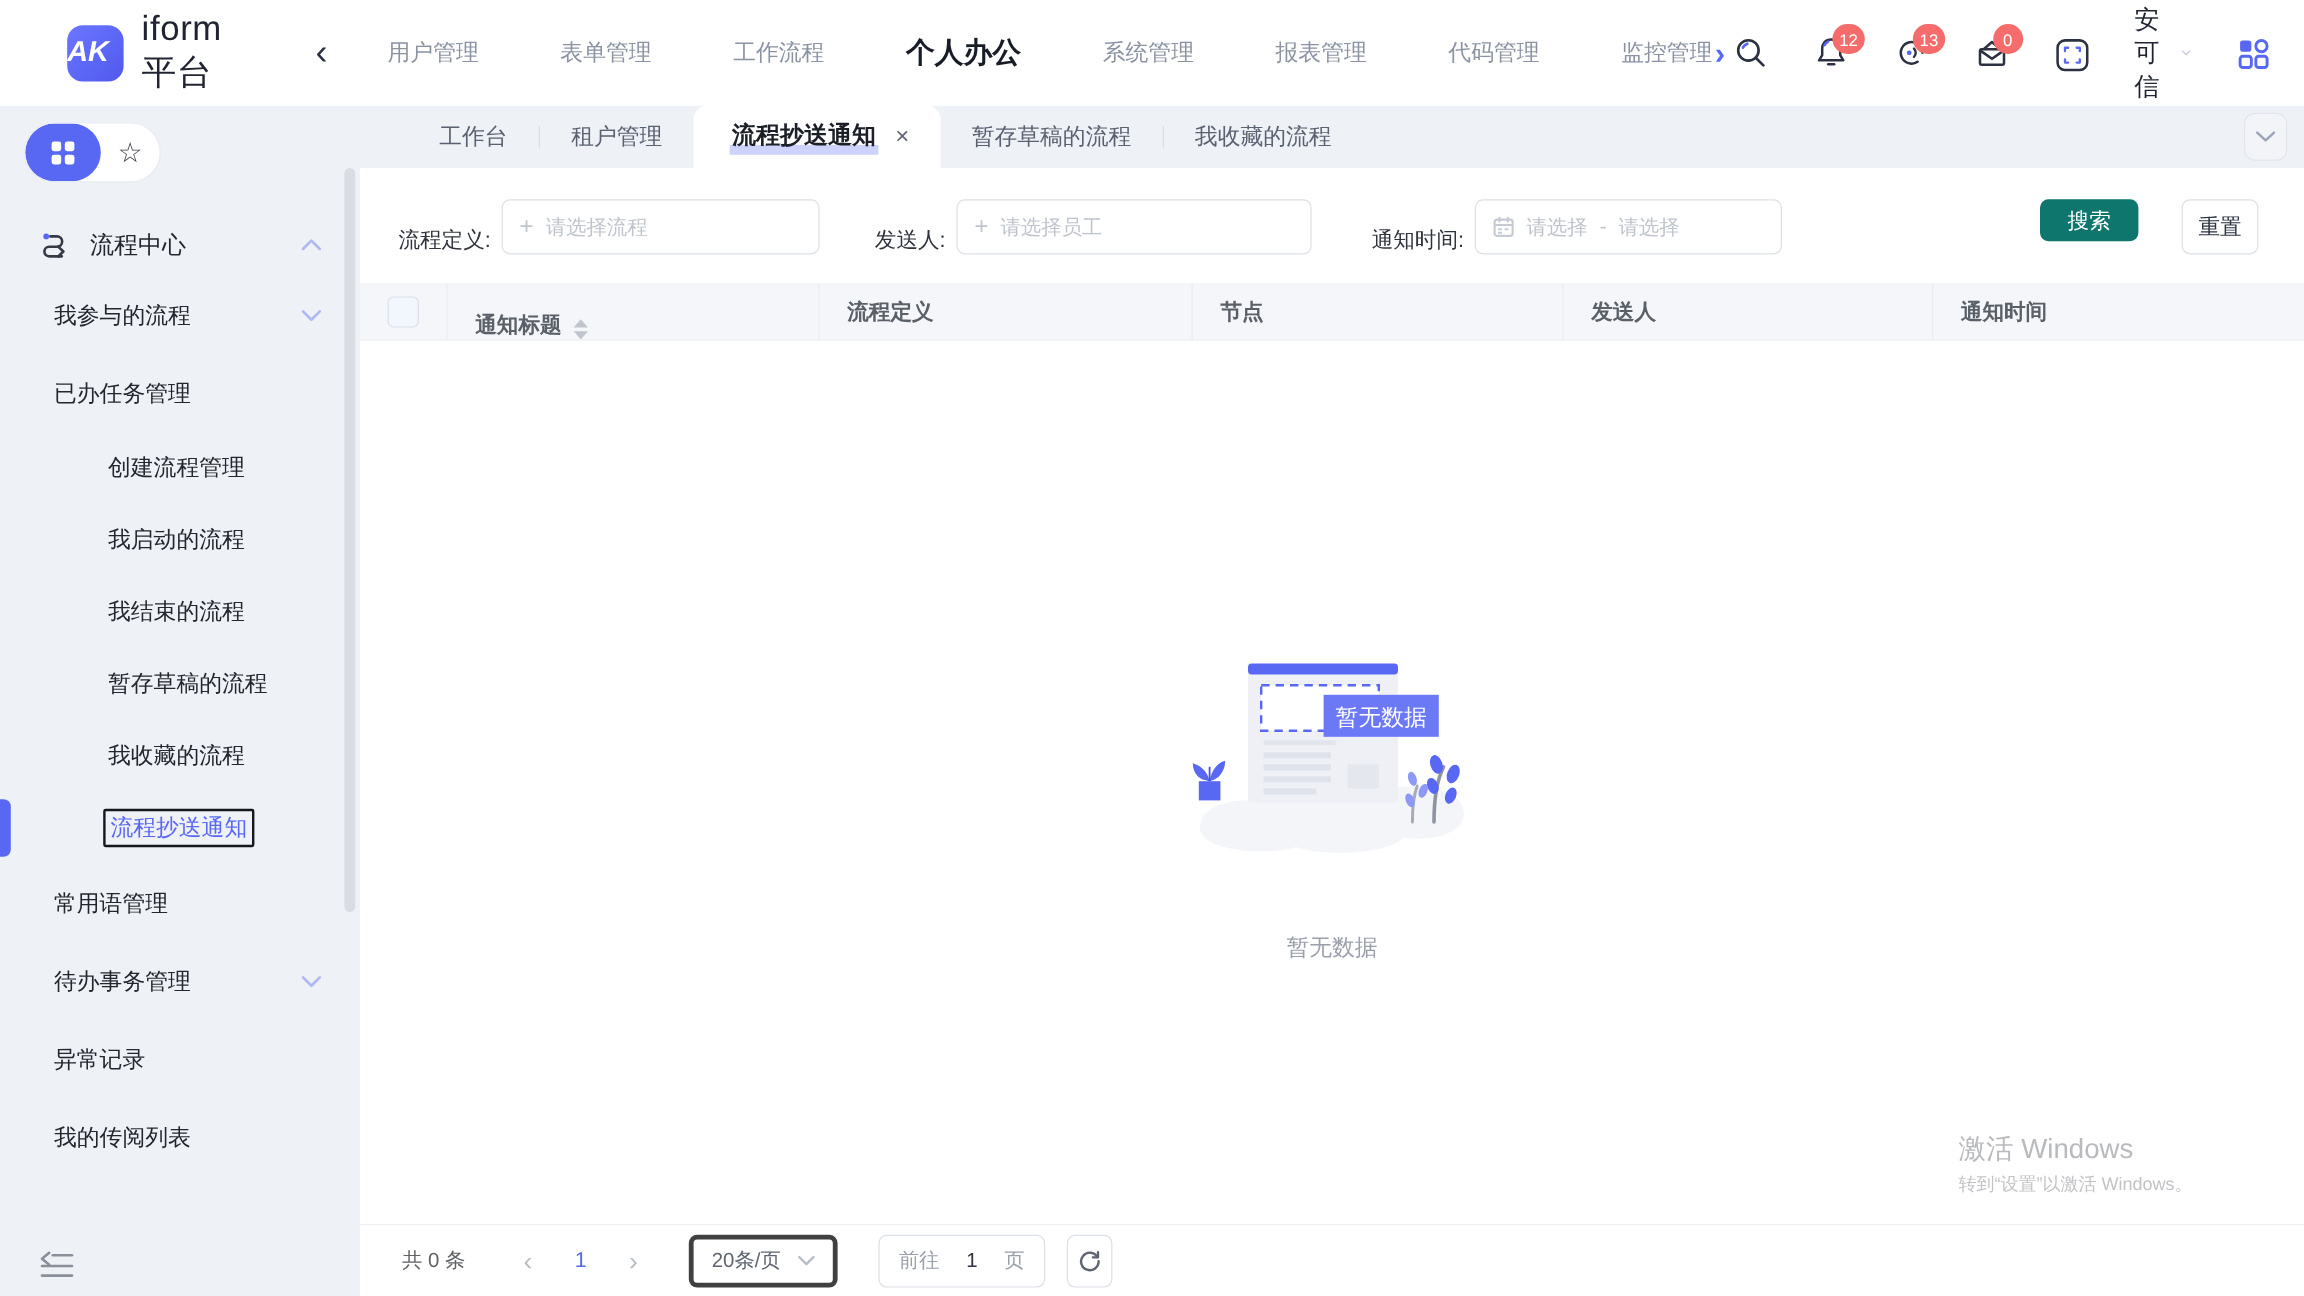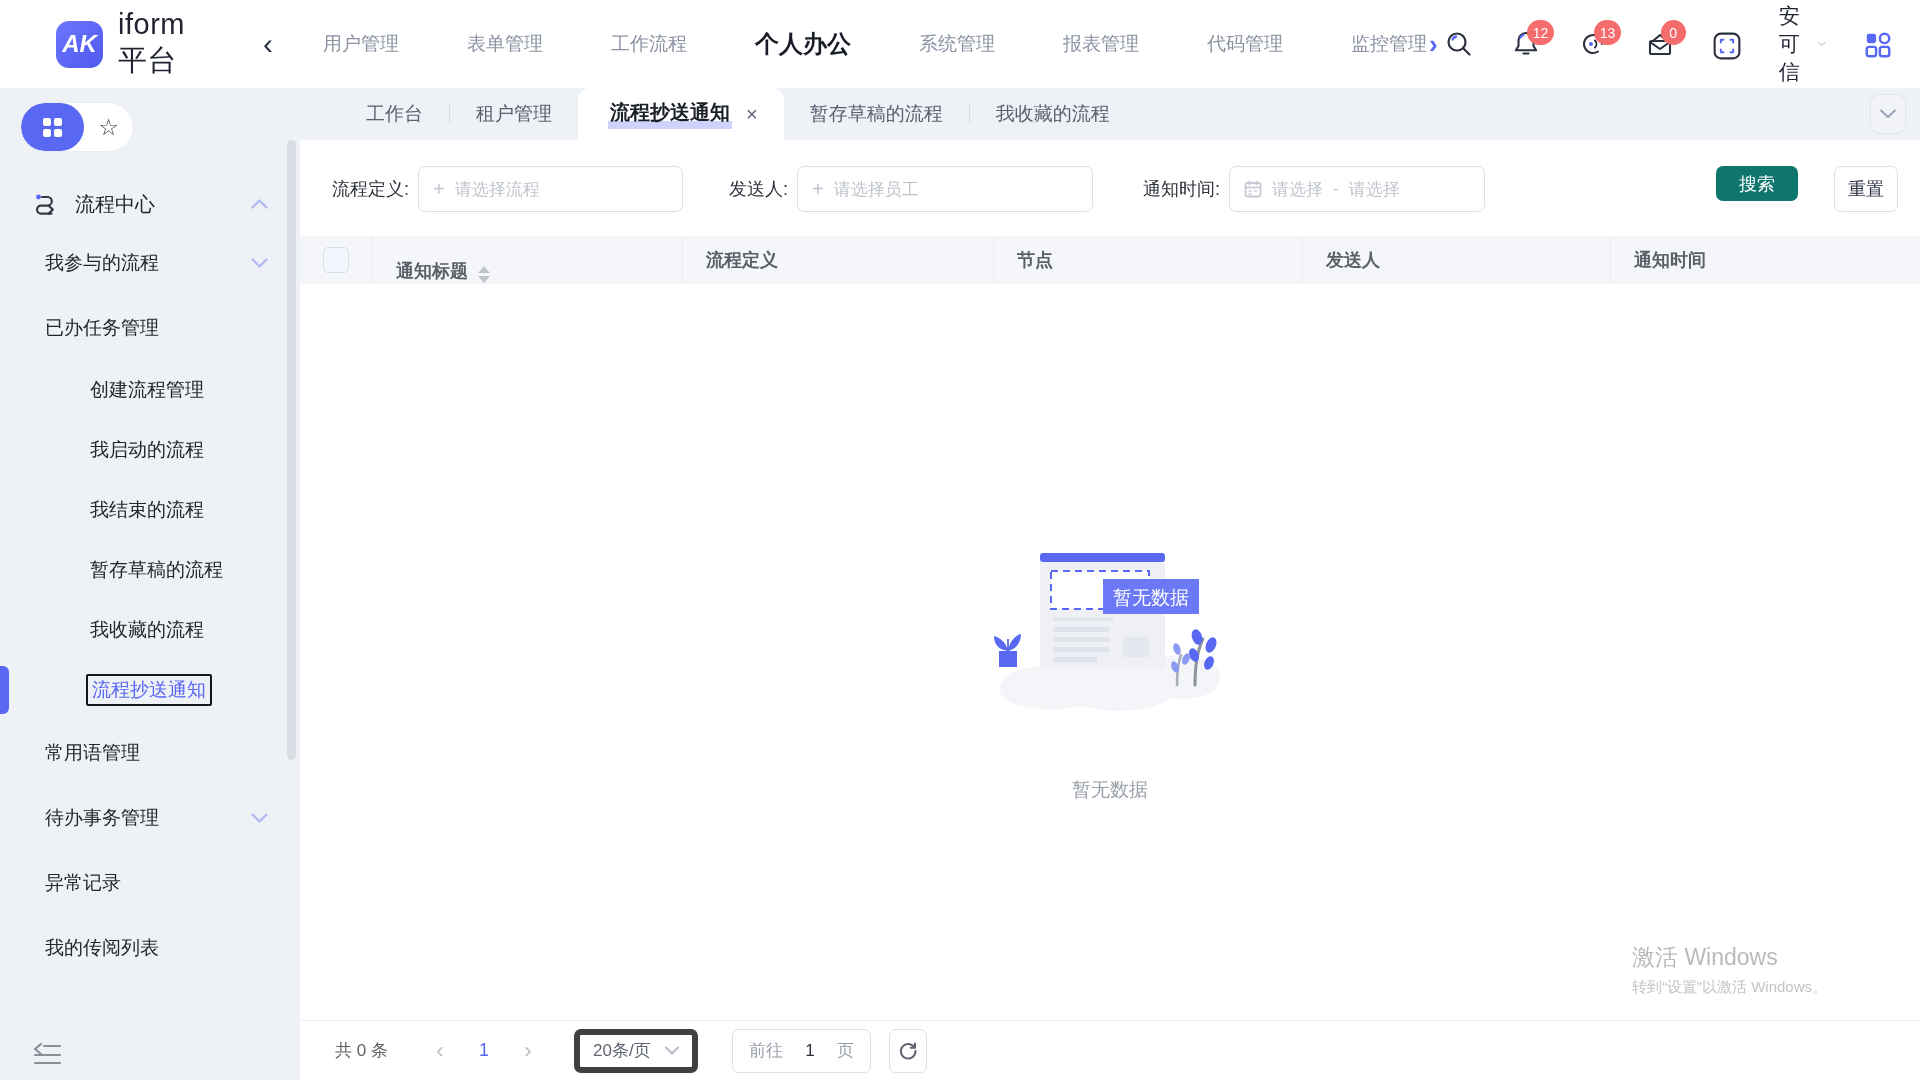--- a/index.html
+++ b/index.html
@@ -2,21 +2,21 @@
 <html><head>
 <meta charset="utf-8">
 <style>
   * { margin:0; padding:0; box-sizing:border-box; }
   html,body { width:1920px; height:1080px; overflow:hidden; }
   body { font-family:"Liberation Sans","DejaVu Sans",sans-serif; background:#fff; color:#2b3140; }
   .screen { position:relative; width:1920px; height:1080px; background:#fff; }
 
   
   .header { position:absolute; top:0; left:0; width:1920px; height:88px; background:#fff; display:flex; align-items:center; z-index:5; }
-  .logo { width:47px; height:47px; margin-left:56px; border-radius:13px; background:linear-gradient(135deg,#6b76ff 0%,#5059ee 100%); display:flex; align-items:center; justify-content:center; color:#fff; font-size:24px; font-weight:bold; font-style:italic; flex:0 0 auto; }
+  .logo { width:47px; height:47px; margin-left:56px; border-radius:13px; background:linear-gradient(135deg,#6b76ff 0%,#5059ee 100%); display:flex; align-items:center; justify-content:flex-start; color:#fff; font-size:24px; font-weight:bold; font-style:italic; flex:0 0 auto; }
   .app-title { font-size:29px; color:#1f2430; margin-left:15px; letter-spacing:.5px; }
   .back-chevron { margin-left:78px; font-size:30px; color:#2b3140; cursor:pointer; line-height:1; }
   .topnav { display:flex; align-items:center; margin-left:16px; }
   .nav-item { font-size:19px; color:#8b93a3; padding:0 34px; cursor:pointer; white-space:nowrap;text-align:right; }
   .nav-item.active { font-size:24px; font-weight:bold; color:#181c26; }
   .nav-item.clipped { max-width:110px; overflow:hidden; padding-right:0; }
   .nav-more { color:#5968f3; font-size:26px; font-weight:bold; margin:0 6px 0 2px; cursor:pointer; line-height:1; }
   .hicons { margin-left:auto; display:flex; align-items:center; gap:37px; padding-right:28px; }
   .hicon { position:relative; width:30px; height:30px; display:flex; align-items:flex-start; justify-content:center; cursor:pointer; flex:0 0 auto; }
   .badge { position:absolute; top:-9px; left:16px; min-width:25px; height:25px; border-radius:13px; background:#f56c6c; color:#fff; font-size:14px; display:flex; align-items:center; justify-content:center; padding:0 6px; }
@@ -47,21 +47,21 @@
   .tab { font-size:19px; color:#5a6170; padding:0 26px; cursor:pointer; white-space:nowrap; height:52px; display:flex; align-items:center; }
   .tab-sep { width:1px; height:18px; background:#d8dce4; }
   .tab.first { margin-left:40px; }
   .tab-active { background:#fff; border-radius:12px 12px 0 0; padding:0 26px 0 30px; gap:14px; }
   .tab-active .tab-label { font-size:20px; font-weight:bold; color:#1b1f27; background:linear-gradient(to top,#cdd3fc 26%,transparent 26%); padding:0 2px 3px 2px; }
   .tab-close { font-size:20px; color:#5f6577; cursor:pointer; line-height:1; }
   .tab-more { position:absolute; right:14px; top:6px; width:36px; height:40px; background:#f2f4f8; border:1px solid #e2e5ec; border-radius:9px; display:flex; align-items:center; justify-content:center; cursor:pointer; }
 
   
   .content { position:absolute; top:140px; left:300px; width:1620px; height:940px; background:#fff; border-top-left-radius:14px; }
-  .filters { display:flex; align-items:center; padding:26px 22px 24px 32px; }
+  .filters { display:flex; align-items:flex-end; padding:26px 38px 24px 32px; }
   .f-label { font-size:18px; color:#2f333d; margin-right:9px; white-space:nowrap; }
   .f-input { height:46px; border:1px solid #dcdfe6; border-radius:7px; background:#fff; display:flex; align-items:center; padding:0 14px; gap:10px; color:#bfc4cc; font-size:17px; cursor:pointer; }
   .f-input .plus { font-size:20px; color:#c0c4cc; line-height:1; }
   .w1 { width:265px; } .w2 { width:296px; } .w3 { width:256px; }
   .g2 { margin-left:46px; } .g3 { margin-left:50px; }
   .f-btns { margin-left:auto; display:flex; gap:36px; }
   .btn-search { width:82px; height:35px; background:#0f766e; color:#fff; font-size:18px; border:none; border-radius:7px; cursor:pointer; }
   .btn-reset { width:64px; height:46px; background:#fff; color:#2b3140; font-size:18px; border:1px solid #dcdfe6; border-radius:7px; cursor:pointer; }
 
   
@@ -77,21 +77,21 @@
 
   
   .empty { position:absolute; top:405px; left:0; width:100%; display:flex; flex-direction:column; align-items:center; }
   .empty-caption { margin-top:52px; font-size:19px; color:#9aa0ab; }
 
   
   .pager { position:absolute; bottom:0; left:0; width:100%; height:60px; border-top:1px solid #f0f1f4; background:#fff; display:flex; align-items:center; padding-left:35px; }
   .pg-total { font-size:17px; color:#606266; margin-right:30px; }
   .pg-arrow { width:44px; text-align:center; font-size:22px; color:#b7bcc7; cursor:pointer; }
   .pg-num { width:44px; text-align:center; font-size:18px; color:#5968f3; cursor:pointer; }
-  .pg-size { margin-left:24px; width:124px; height:44px; border:6px solid #404040; border-radius:7px; display:flex; align-items:center; justify-content:center; gap:14px; font-size:17px; color:#5f6570; cursor:pointer; }
+  .pg-size { margin-left:24px; width:124px; height:44px; border:4px solid #404040; border-radius:7px; display:flex; align-items:center; justify-content:center; gap:14px; font-size:17px; color:#5f6570; cursor:pointer; }
   .pg-goto { margin-left:34px; height:44px; border:1px solid #dcdfe6; border-radius:7px; display:flex; align-items:center; padding:0 16px; gap:12px; font-size:17px; color:#9aa0ab; }
   .pg-goto input { width:30px; border:none; outline:none; text-align:center; font-size:17px; color:#2f333d; font-family:inherit; }
   .pg-refresh { margin-left:18px; width:38px; height:44px; border:1px solid #dcdfe6; border-radius:7px; display:flex; align-items:center; justify-content:center; cursor:pointer; }
 
   
   .wm { position:absolute; left:1632px; top:942px; color:#b9babd; }
   .wm-1 { font-size:23px; }
   .wm-2 { font-size:15px; margin-top:5px; color:#c2c3c6; }
 
   svg { display:block; }

